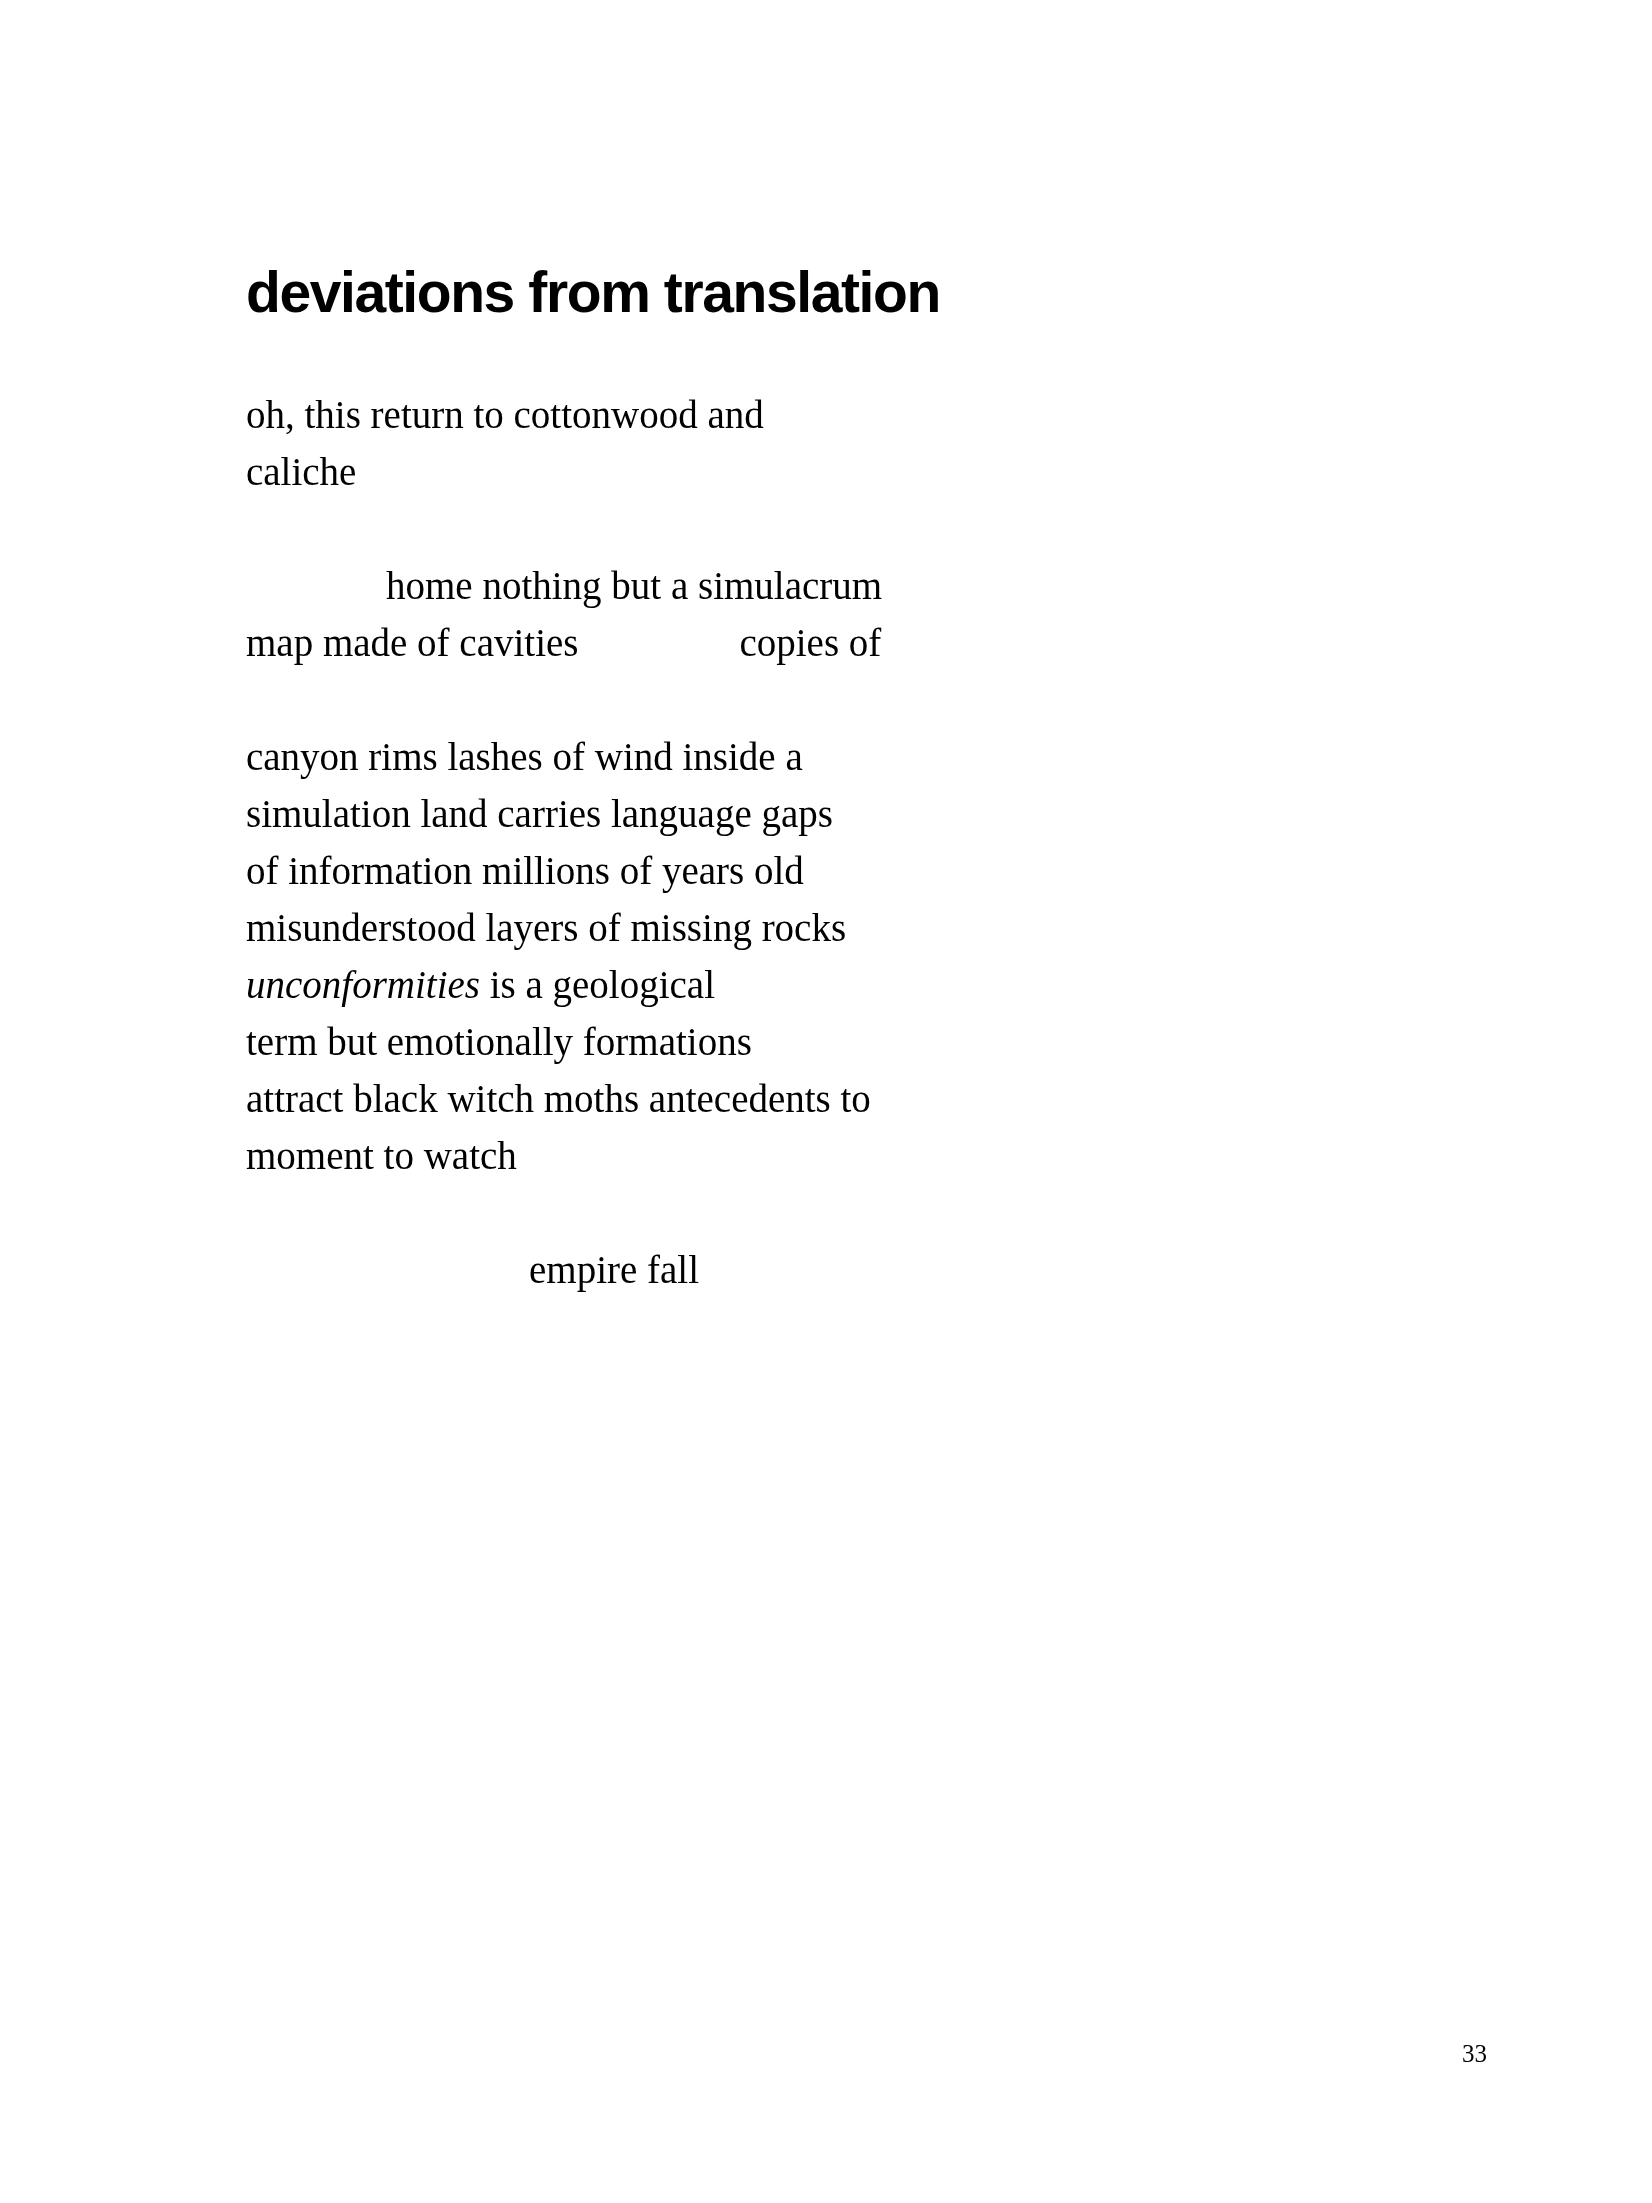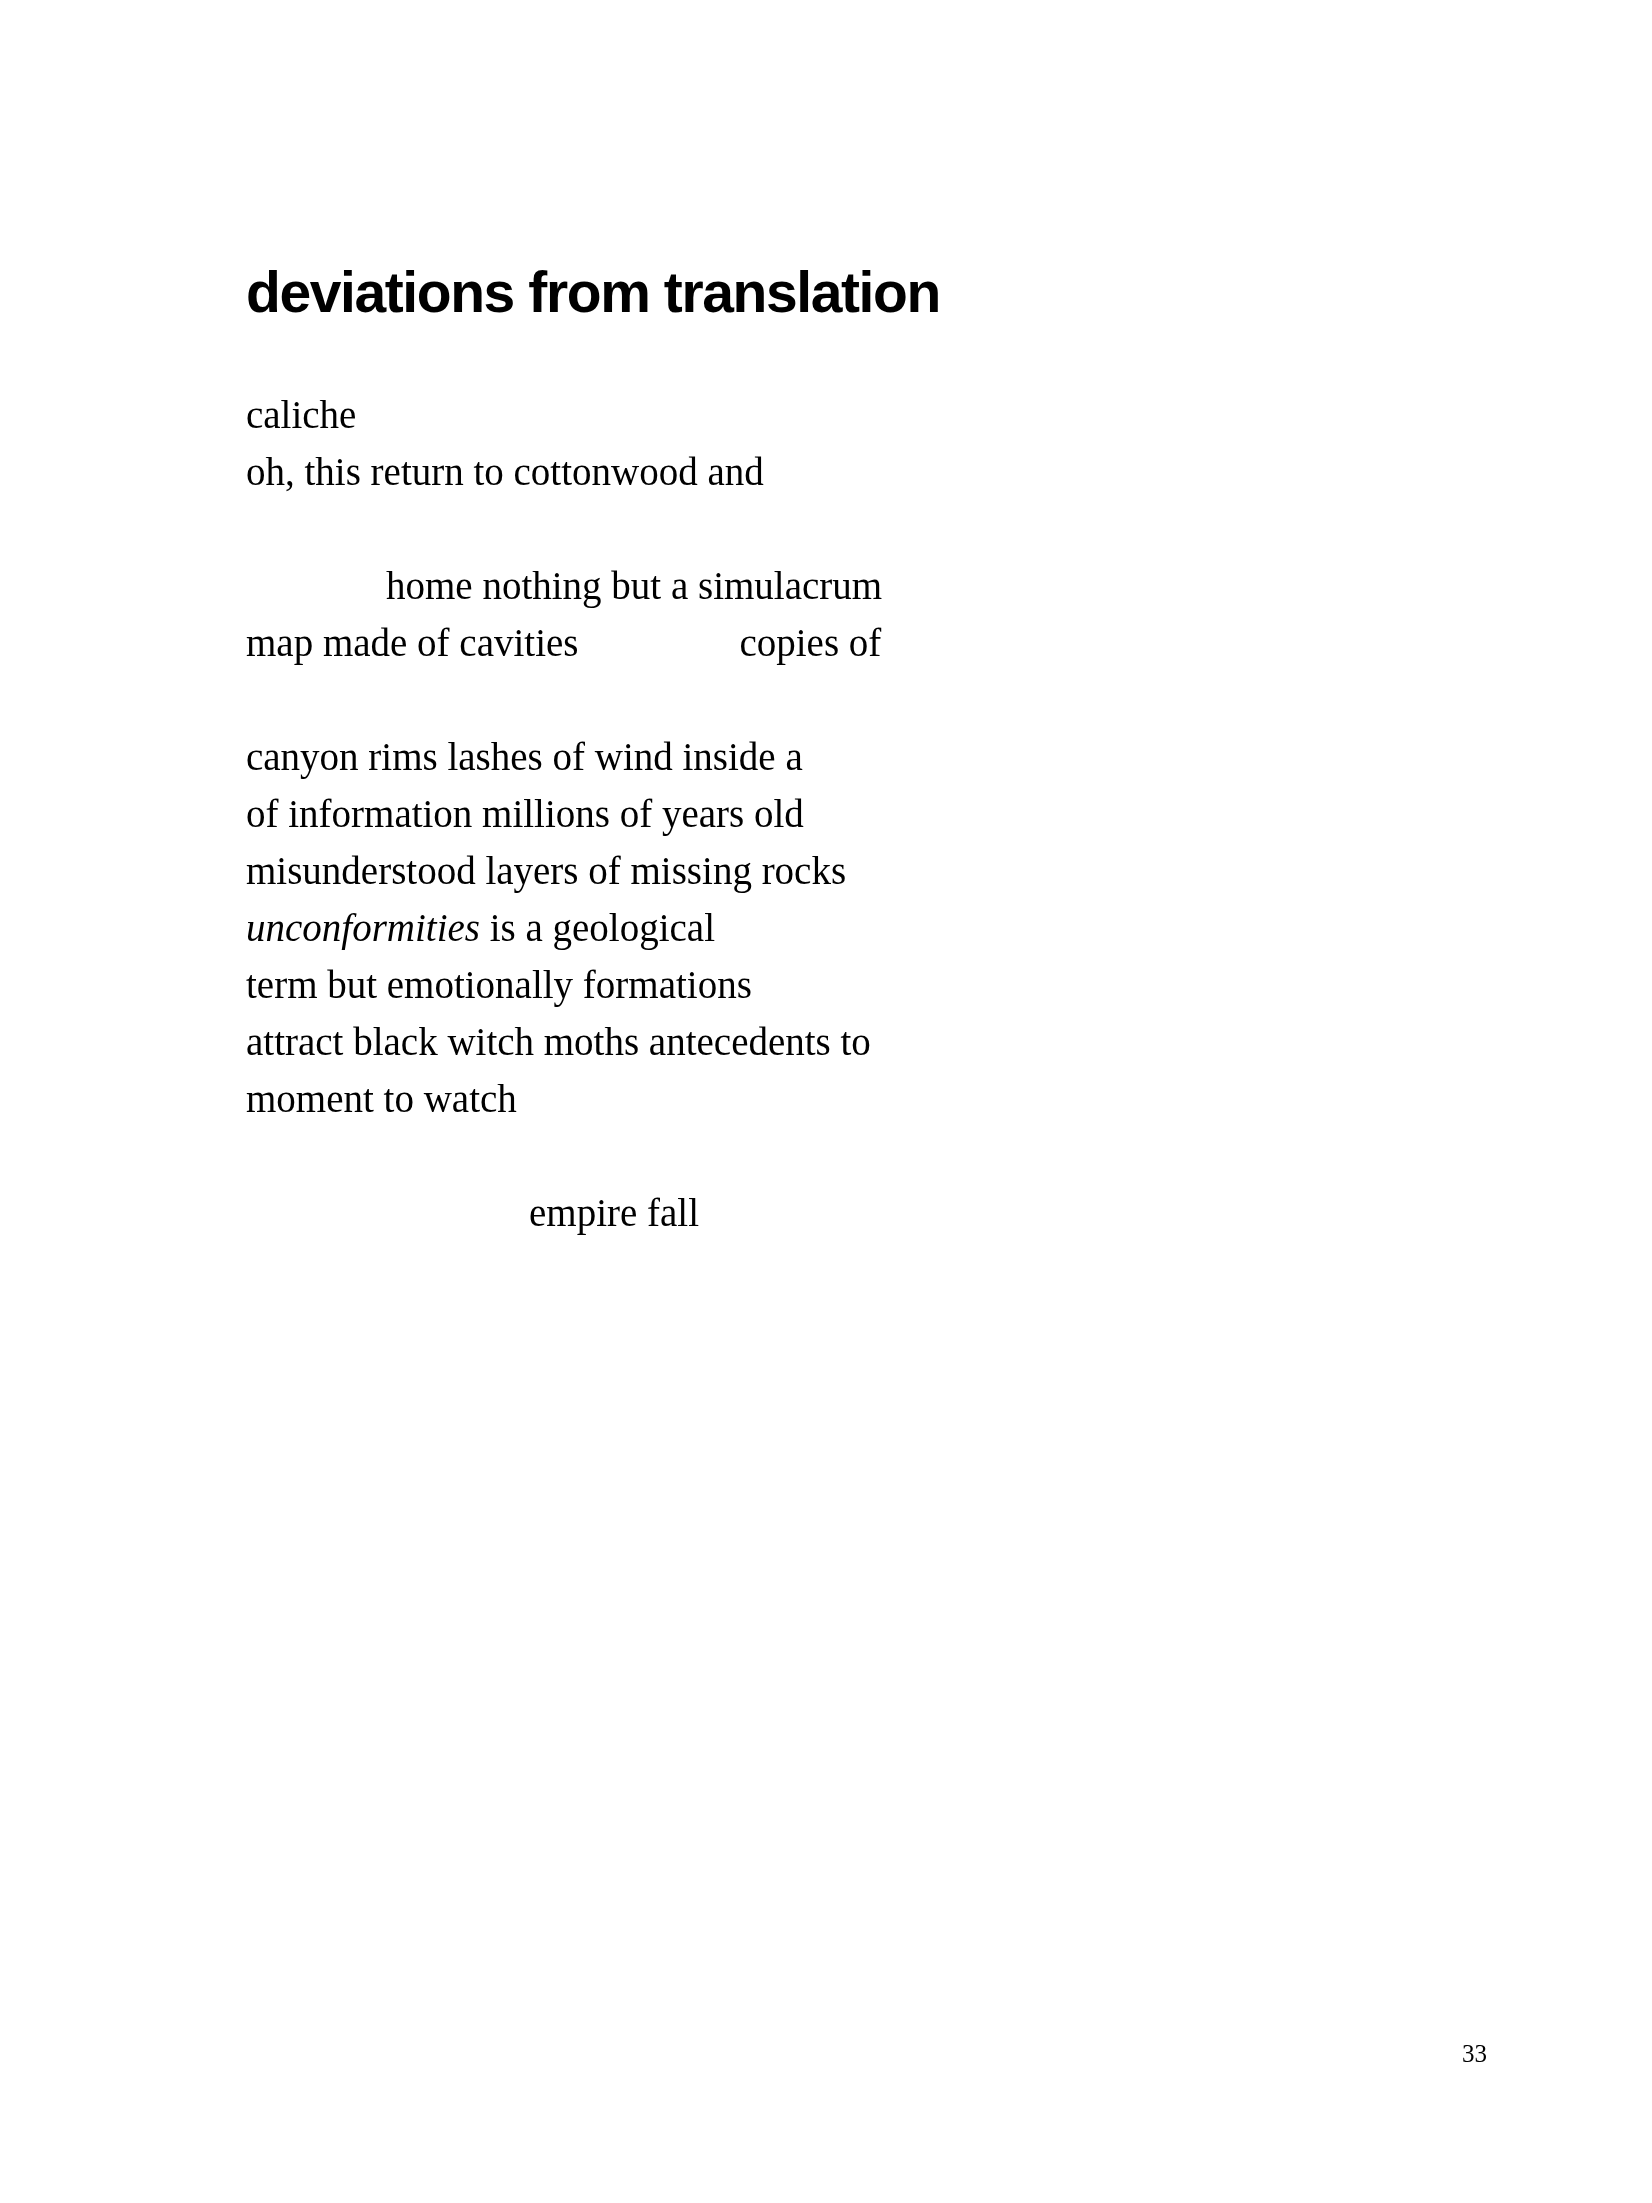--- a/index.html
+++ b/index.html
@@ -69,31 +69,32 @@
 </style>
 </head>
 <body>
 
 <div class="page">
 
   <h1 class="poem-title">deviations from translation</h1>
 
   <div class="poem">
 
+    <div class="line">oh, this return to cottonwood and</div>
     <div class="line">caliche</div>
-    <div class="line">oh, this return to cottonwood and</div>
 
     <div class="line blank"></div>
 
     <div class="line indent">home nothing but a simulacrum</div>
     <div class="line"><span>map made of cavities</span><span class="mid-gap"></span><span>copies of</span></div>
 
     <div class="line blank"></div>
 
     <div class="line">canyon rims lashes of wind inside a</div>
+    <div class="line">simulation land carries language gaps</div>
     <div class="line">of information millions of years old</div>
     <div class="line">misunderstood layers of missing rocks</div>
     <div class="line"><span class="it">unconformities</span><span> is a geological</span></div>
     <div class="line">term but emotionally formations</div>
     <div class="line">attract black witch moths antecedents to</div>
     <div class="line">moment to watch</div>
 
     <div class="line blank"></div>
 
     <div class="line indent-deep">empire fall</div>

